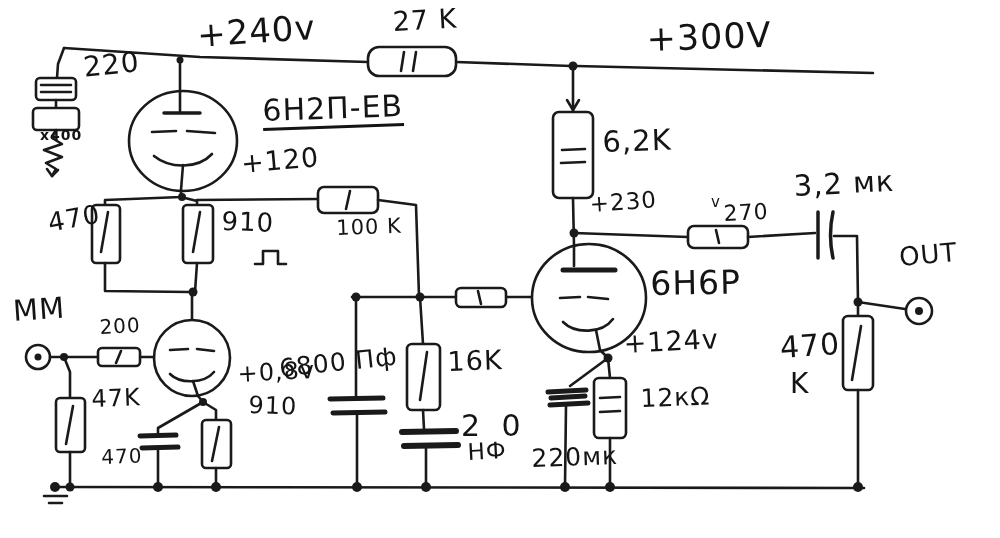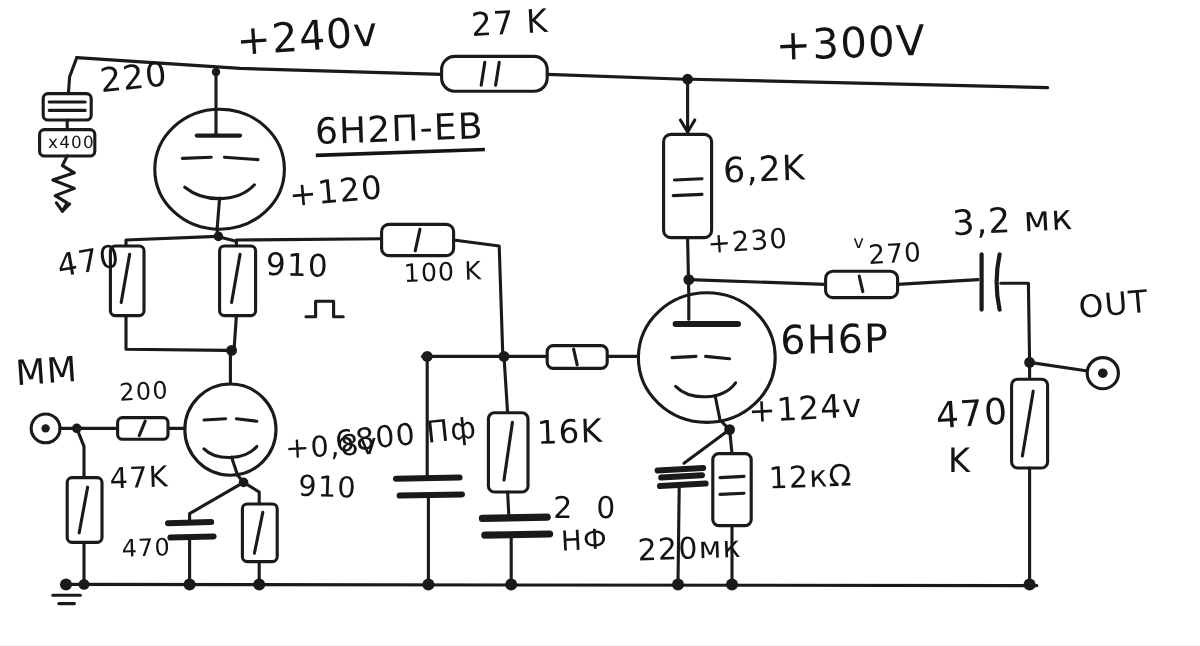--- a/index.html
+++ b/index.html
@@ -205,42 +205,42 @@
       <circle class="dot" cx="610" cy="487" r="5"></circle>
       <circle class="dot" cx="858" cy="487" r="5"></circle>
       <path class="ink" d="M44,496 L67,496 M49,503 L62,503"></path>
     </g>
   </svg>
 
   <div class="lbl" style="left:196px;top:18px;font-size:34px;transform:rotate(-4deg);">+240v</div>
   <div class="lbl" style="left:392px;top:8px;font-size:27px;transform:rotate(-3deg);">27 K</div>
   <div class="lbl" style="left:646px;top:22px;font-size:35px;transform:rotate(-2deg);">+300V</div>
   <div class="lbl" style="left:82px;top:54px;font-size:28px;transform:rotate(-6deg);">220</div>
-  <div class="lbl" style="left:40px;top:112px;font-size:14px;font-weight:normal;">x400</div>
+  <div class="lbl" style="left:40px;top:128px;font-size:14px;font-weight:bold;">x400</div>
   <div class="lbl ul" style="left:262px;top:96px;font-size:30px;transform:rotate(-2deg);">6Н2П-ЕВ</div>
   <div class="lbl" style="left:240px;top:150px;font-size:27px;transform:rotate(-5deg);">+120</div>
   <div class="lbl" style="left:46px;top:210px;font-size:26px;transform:rotate(-10deg);">470</div>
   <div class="lbl" style="left:222px;top:208px;font-size:26px;transform:rotate(2deg);">910</div>
   <div class="lbl" style="left:336px;top:218px;font-size:21px;transform:rotate(-2deg);">100 K</div>
   <div class="lbl" style="left:602px;top:128px;font-size:29px;transform:rotate(-2deg);">6,2K</div>
   <div class="lbl" style="left:589px;top:193px;font-size:23px;transform:rotate(-4deg);">+230</div>
   <div class="lbl" style="left:711px;top:195px;font-size:15px;">v</div>
   <div class="lbl" style="left:723px;top:203px;font-size:22px;transform:rotate(-3deg);">270</div>
   <div class="lbl" style="left:793px;top:172px;font-size:29px;transform:rotate(-3deg);">3,2 мк</div>
   <div class="lbl" style="left:898px;top:244px;font-size:26px;transform:rotate(-5deg);">OUT</div>
   <div class="lbl" style="left:650px;top:267px;font-size:33px;transform:rotate(-1deg);">6Н6Р</div>
   <div class="lbl" style="left:12px;top:297px;font-size:29px;transform:rotate(-4deg);">MM</div>
   <div class="lbl" style="left:99px;top:317px;font-size:20px;transform:rotate(-3deg);">200</div>
   <div class="lbl" style="left:91px;top:387px;font-size:24px;transform:rotate(-2deg);">47K</div>
   <div class="lbl" style="left:237px;top:362px;font-size:24px;transform:rotate(-3deg);">+0,8v</div>
   <div class="lbl" style="left:249px;top:393px;font-size:24px;transform:rotate(2deg);">910</div>
   <div class="lbl" style="left:101px;top:447px;font-size:20px;transform:rotate(-2deg);">470</div>
   <div class="lbl" style="left:278px;top:356px;font-size:25px;transform:rotate(-6deg);">6800 Пф</div>
   <div class="lbl" style="left:447px;top:348px;font-size:27px;transform:rotate(-2deg);">16K</div>
-  <div class="lbl" style="left:461px;top:411px;font-size:25px;letter-spacing:6px;">2 0</div>
+  <div class="lbl" style="left:461px;top:411px;font-size:30px;letter-spacing:6px;">2 0</div>
   <div class="lbl" style="left:467px;top:441px;font-size:23px;transform:rotate(-3deg);">НФ</div>
   <div class="lbl" style="left:531px;top:446px;font-size:25px;transform:rotate(-2deg);">220мк</div>
   <div class="lbl" style="left:623px;top:330px;font-size:27px;transform:rotate(-3deg);">+124v</div>
   <div class="lbl" style="left:640px;top:386px;font-size:25px;transform:rotate(-2deg);">12кΩ</div>
   <div class="lbl" style="left:779px;top:333px;font-size:30px;transform:rotate(-4deg);">470</div>
   <div class="lbl" style="left:790px;top:370px;font-size:28px;">K</div>
 
 </div>
 
 </body></html>

